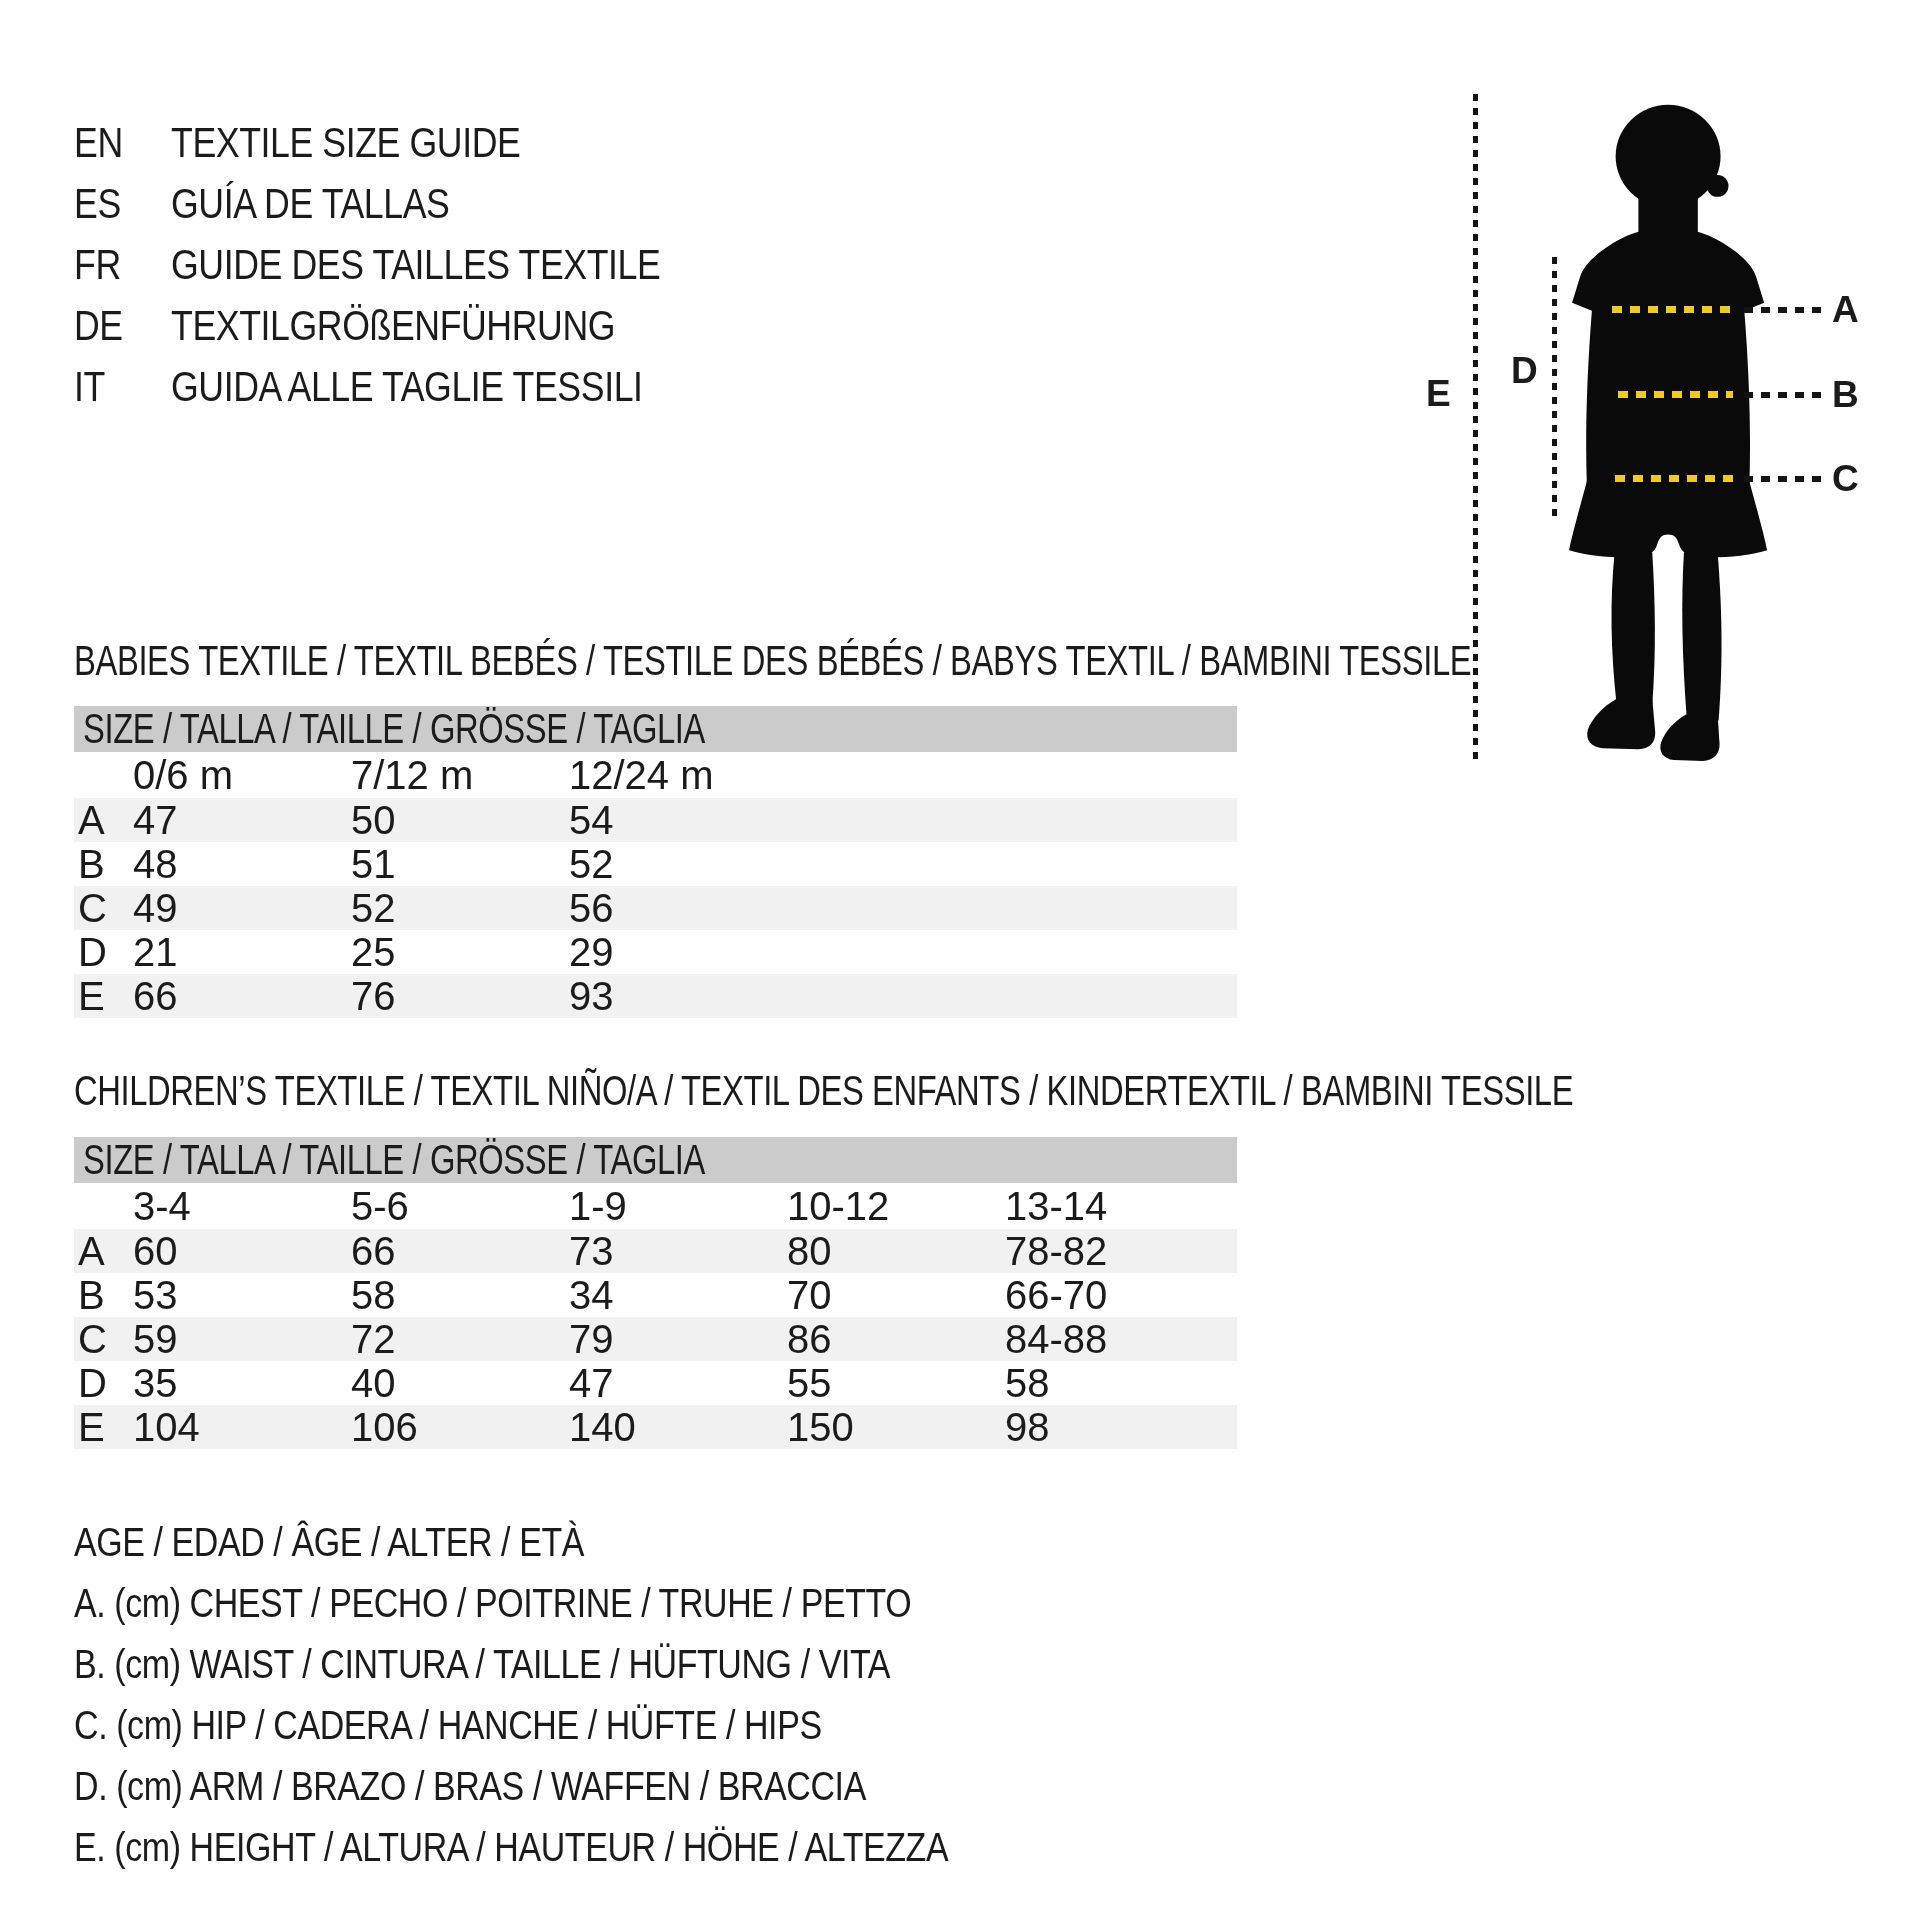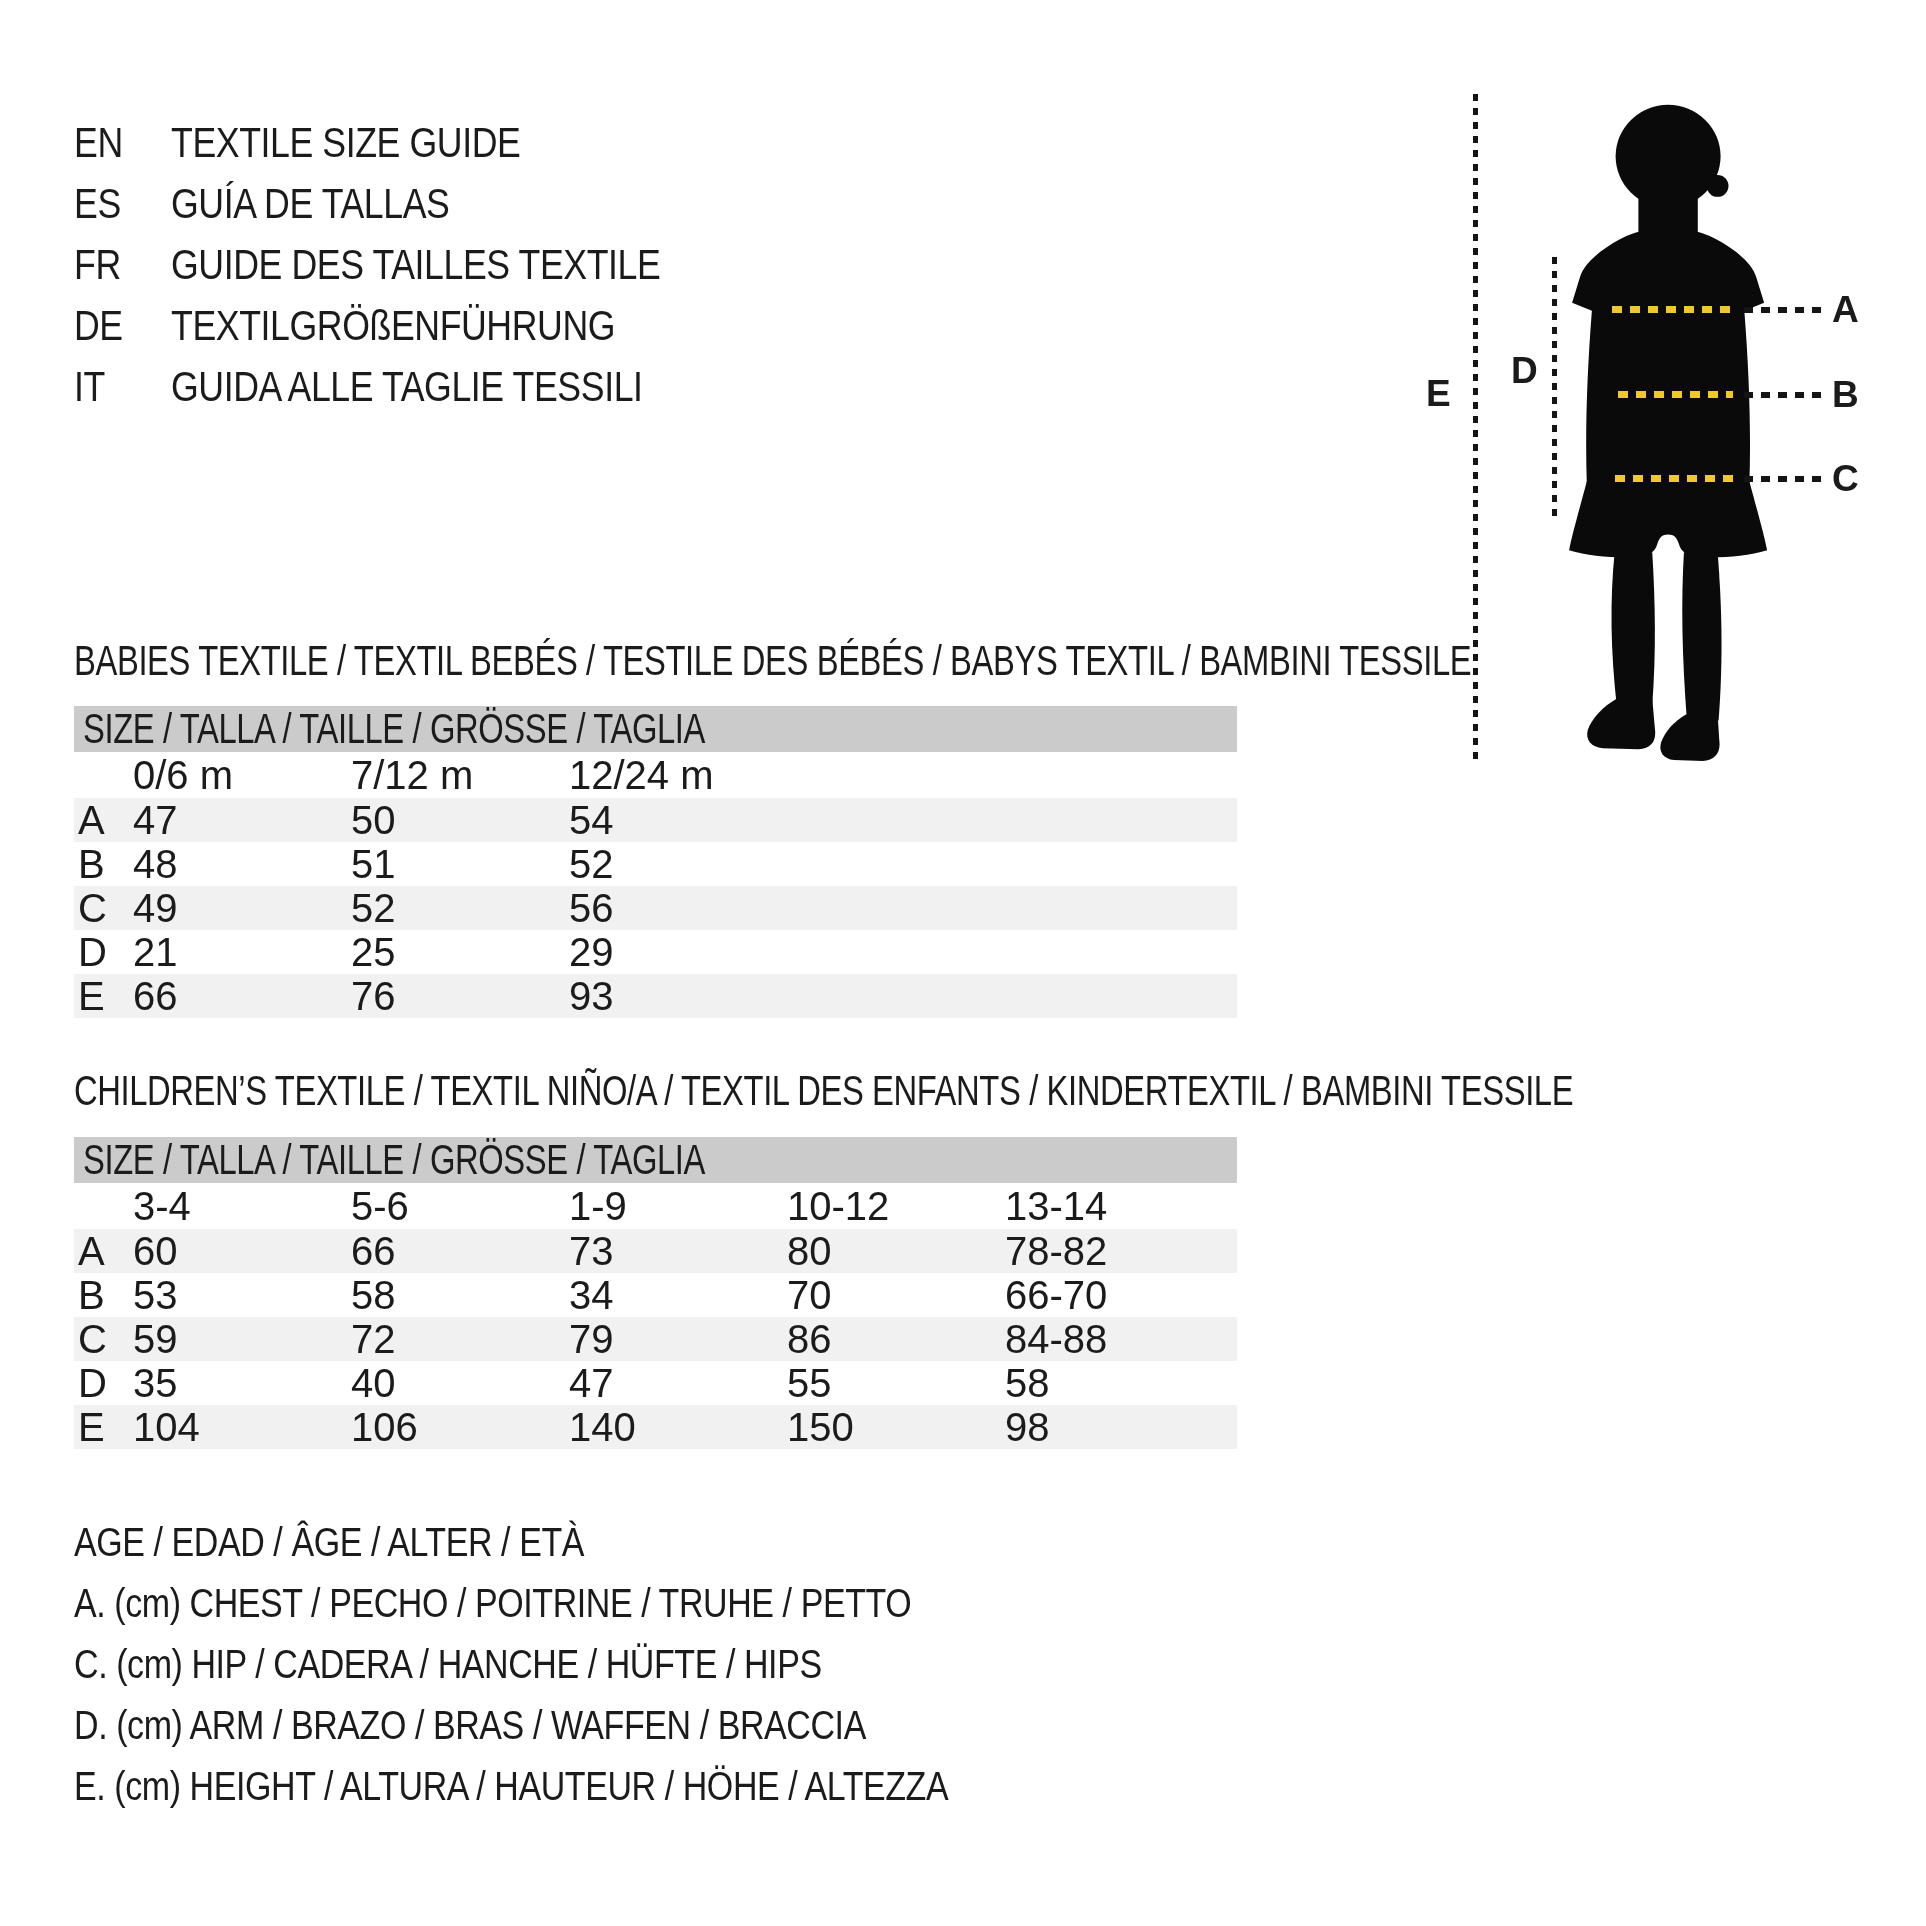--- a/index.html
+++ b/index.html
@@ -247,20 +247,23 @@
 </div>
 
 <div class="abs" style="left:74px;top:1512px;width:1089px;">
   <div class="legend-line">
     <span class="cx85" style="display:inline-block">AGE / EDAD / ÂGE / ALTER / ETÀ</span>
   </div>
   <div class="legend-line">
     <span class="cx85" style="display:inline-block">A. (cm) CHEST / PECHO / POITRINE / TRUHE / PETTO</span>
   </div>
   <div class="legend-line">
+    <span class="cx85" style="display:inline-block">B. (cm) WAIST / CINTURA / TAILLE / HÜFTUNG / VITA</span>
+  </div>
+  <div class="legend-line">
     <span class="cx85" style="display:inline-block">C. (cm) HIP / CADERA / HANCHE / HÜFTE / HIPS</span>
   </div>
   <div class="legend-line">
     <span class="cx85" style="display:inline-block">D. (cm) ARM / BRAZO / BRAS / WAFFEN / BRACCIA</span>
   </div>
   <div class="legend-line">
     <span class="cx85" style="display:inline-block">E. (cm) HEIGHT / ALTURA / HAUTEUR / HÖHE / ALTEZZA</span>
   </div>
 </div>
 

